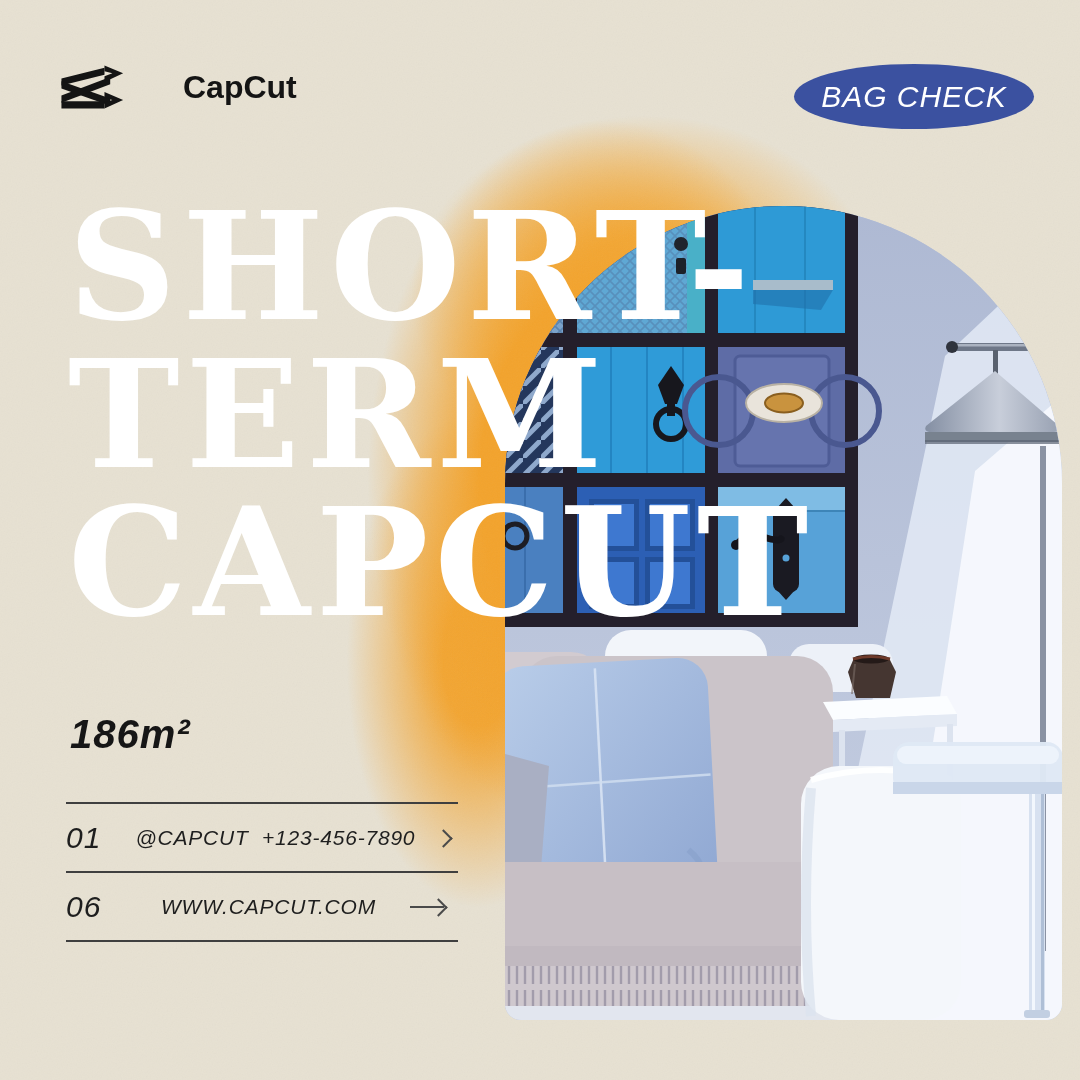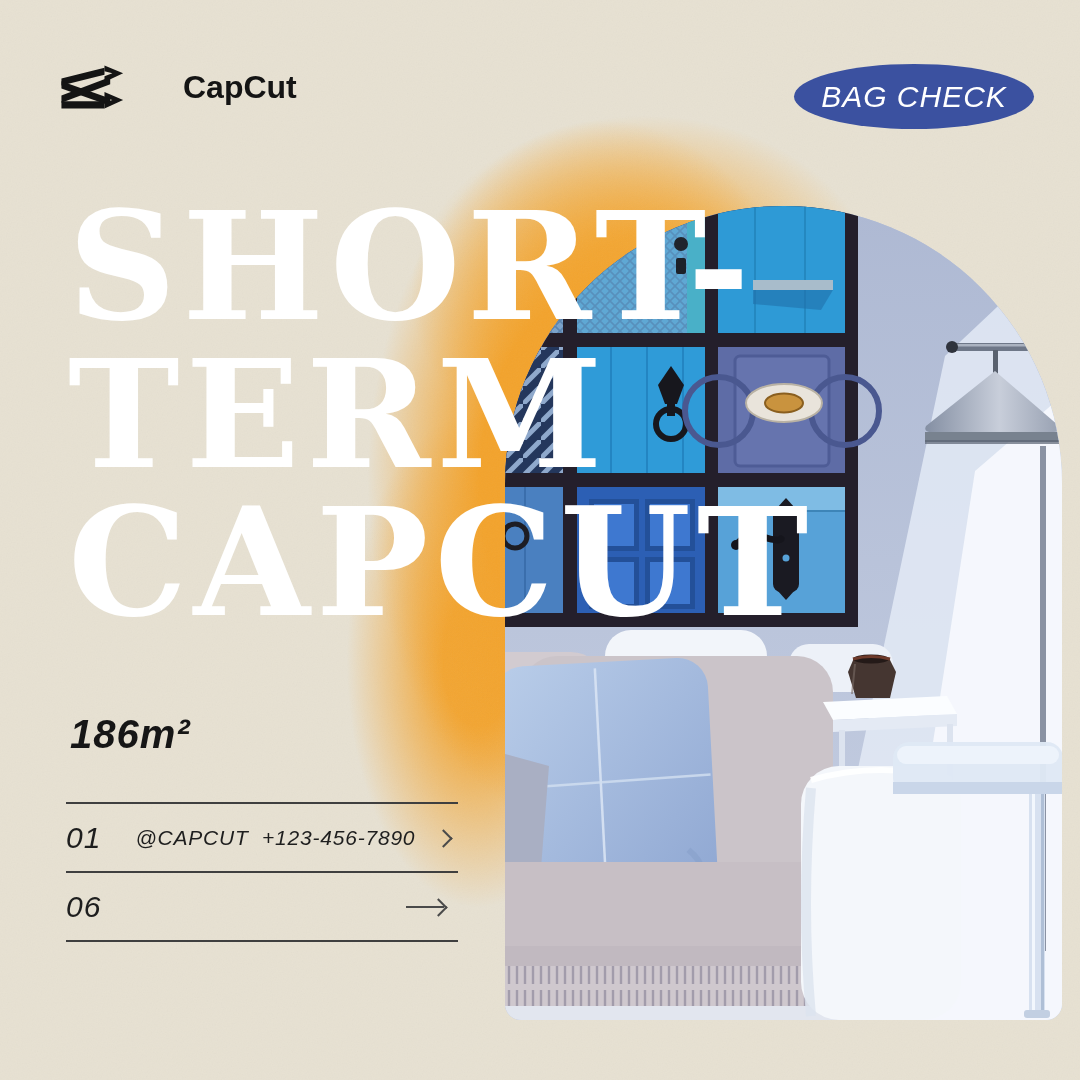--- a/index.html
+++ b/index.html
@@ -280,17 +280,18 @@
   <div class="area">186m²</div>
 
   <div class="contact">
     <div class="contact-row">
       <span class="row-num">01</span>
       <span class="row-label">@CAPCUT  +123-456-7890</span>
       <span class="arrow"></span>
     </div>
     <div class="contact-row">
       <span class="row-num">06</span>
+      <span class="row-label">WWW.CAPCUT.COM</span>
       <span class="arrow"></span>
     </div>
   </div>
 
 </div>
 
 </body></html>

